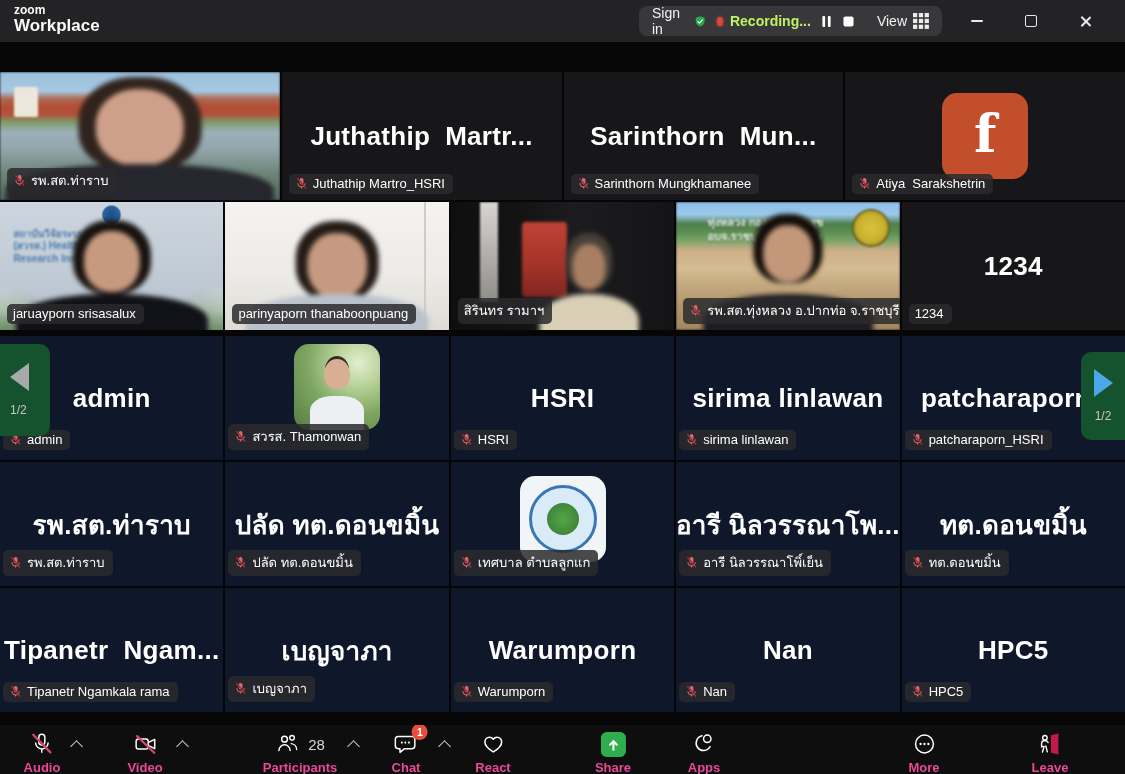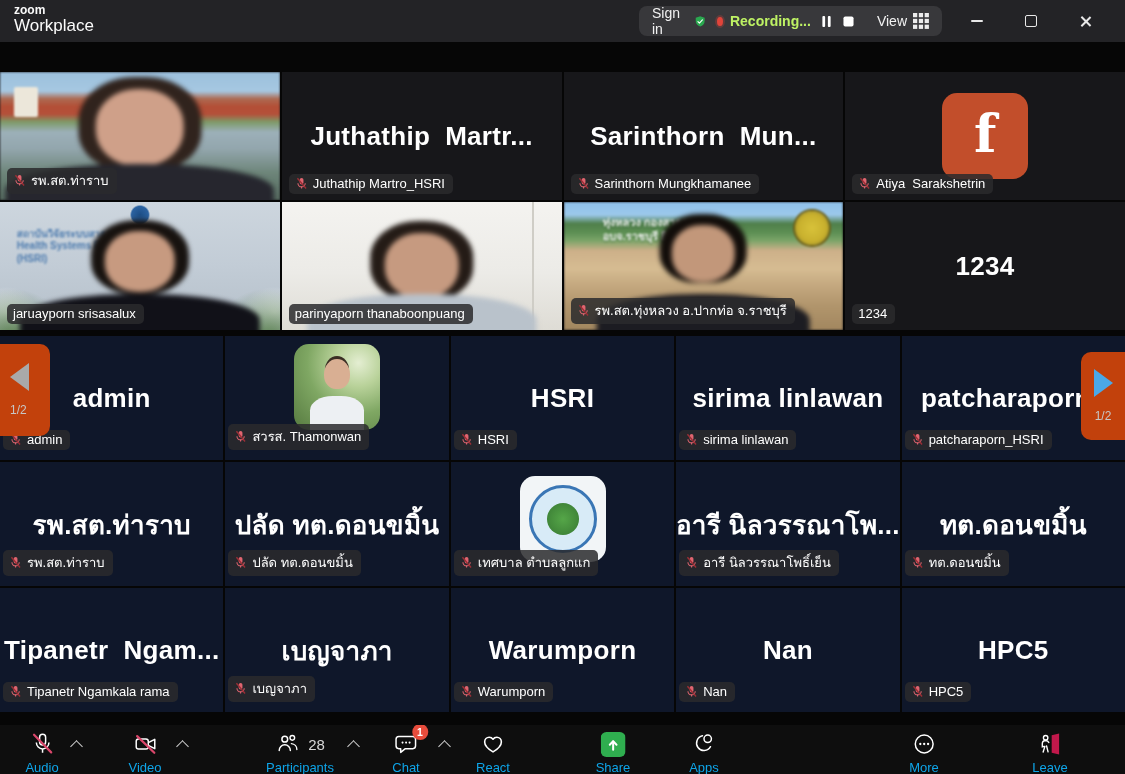--- a/index.html
+++ b/index.html
@@ -6,21 +6,21 @@
   body{
     width:1125px;height:774px;position:relative;overflow:hidden;
     background:#060606;color:#fff;
     font-family:"Liberation Sans","DejaVu Sans",sans-serif;
     -webkit-font-smoothing:antialiased;
   }
   
   .titlebar{position:absolute;top:0;left:0;width:1125px;height:42px;background:#232326;z-index:10;}
   .logo{position:absolute;left:14px;top:4px;line-height:1.05;}
   .logo .l1{font-size:12px;font-weight:600;color:#fafafa;}
-  .logo .l2{font-size:17px;font-weight:400;color:#fafafa;}
+  .logo .l2{font-size:17px;font-weight:700;color:#fafafa;}
   .pill{position:absolute;left:639px;top:6px;width:303px;height:30px;background:#38383b;border-radius:8px;
         display:flex;align-items:center;padding:0 13px;box-sizing:border-box;}
   .pill .signin{font-size:14px;color:#f2f2f2;cursor:default;}.pill .gap16{width:16px}.pill .gap22{width:22px}
   .recdot{width:9px;height:9px;border-radius:50%;background:#e0443a;box-shadow:0 0 0 2px rgba(224,68,58,.25);margin-right:7px;}
   .rectext{font-size:14px;color:#bef264;font-weight:bold;}
   .pillbtn{display:flex;align-items:center;justify-content:center;width:20px;height:20px;margin-left:9px;}
   .viewwrap{display:flex;align-items:center;margin-left:22px;}
   .viewwrap .vtext{font-size:14px;color:#f2f2f2;margin-right:6px;}
   .winctl{position:absolute;right:28px;top:0;height:42px;display:flex;align-items:center;gap:30px;}
   .wbtn{width:24px;height:24px;display:flex;align-items:center;justify-content:center;}
@@ -110,31 +110,31 @@
   .avatar.photo{top:8px;background:radial-gradient(circle at 75% 22%,#e4eed2 0%,#b9d29a 25%,#7fa763 55%,#55793f 100%);}
   .avatar.photo::before{content:"";position:absolute;left:50%;top:17%;transform:translateX(-50%);width:26px;height:30px;
     background:#d9af93;border-radius:50% 50% 45% 45%;box-shadow:0 -4px 0 -1px #3a2e24;}
   .avatar.photo::after{content:"";position:absolute;left:50%;bottom:0;transform:translateX(-50%);width:54px;height:34px;
     background:#edf0f3;border-radius:42% 42% 0 0;}
   .avatar.seal{top:14px;background:#f2f5f7;}
   .avatar.seal::before{content:"";position:absolute;inset:9px;border-radius:50%;border:3px solid #3a76b5;background:#d8ebf7;box-sizing:border-box;}
   .avatar.seal::after{content:"";position:absolute;inset:27px;border-radius:50%;background:radial-gradient(circle,#55a648 0%,#3f8438 75%,#2f6b2b 100%);}
 
   
-  .nav{position:absolute;background:#c2410c;z-index:5;display:flex;flex-direction:column;align-items:center;justify-content:center;}
+  .nav{position:absolute;background:#14532d;z-index:5;display:flex;flex-direction:column;align-items:center;justify-content:center;}
   .nav .pg{font-size:12px;color:#c7c7c7;margin-top:12px;}
   #navL{left:0;top:344px;width:50px;height:92px;border-radius:0 10px 10px 0;align-items:flex-start;padding-left:10px;box-sizing:border-box;}
   #navR{right:0;top:352px;width:44px;height:88px;border-radius:10px 0 0 10px;}
   .tri-l{width:0;height:0;border-top:14px solid transparent;border-bottom:14px solid transparent;border-right:19px solid #a9a9a9;}
   .tri-r{width:0;height:0;border-top:14px solid transparent;border-bottom:14px solid transparent;border-left:19px solid #4aa8e8;}
 
   
   .toolbar{position:absolute;left:0;bottom:0;width:1125px;height:49px;background:#0e0e0e;overflow:hidden;z-index:12;}
   .tb{position:absolute;top:6px;transform:translateX(-50%);display:flex;flex-direction:column;align-items:center;gap:3px;}
-  .tb .lbl{font-size:13px;color:#0ea5e9;white-space:nowrap;}
+  .tb .lbl{font-size:13px;color:#ec4899;white-space:nowrap;font-weight:bold;}
   .irow{display:flex;align-items:center;gap:7px;height:26px;}
   .cnt{font-size:15px;color:#d6d6d6;}
   .iconwrap{position:relative;display:flex;}
   .badge{position:absolute;top:-7px;right:-9px;min-width:16px;height:16px;border-radius:8px;background:#e74c3c;
     color:#fff;font-size:10.5px;font-weight:700;display:flex;align-items:center;justify-content:center;padding:0 2px;box-sizing:border-box;}
   .caret{position:absolute;width:8px;height:8px;border-left:1.8px solid #cfcfcf;border-top:1.8px solid #cfcfcf;transform:rotate(45deg);top:17px;}
   .miclbl{flex:0 0 auto;}
 </style>
 </head>
 <body>
@@ -331,20 +331,31 @@
     <div class="art"></div>
     <div class="person">
         <span class="head"></span>
         <span class="face"></span>
         <span class="body"></span>
       </div>
     <div class="label">
       <span>parinyaporn thanaboonpuang</span>
     </div>
   </div>
+  <div class="tile t-dark">
+    <div class="art"></div>
+    <div class="person">
+        <span class="head"></span>
+        <span class="face"></span>
+        <span class="body"></span>
+      </div>
+    <div class="label">
+      <span>สิรินทร รามาฯ</span>
+    </div>
+  </div>
   <div class="tile t-outdoor">
     <div class="art"></div>
     <div class="bg-text">ทุ่งหลวง กองสาธารณสุข อบจ.ราชบุรี ยินดีต้อนรับ</div>
     <div class="person">
         <span class="head"></span>
         <span class="face"></span>
         <span class="body"></span>
       </div>
     <div class="label">
       <svg class="miclbl" width="13" height="13">
@@ -436,21 +447,21 @@
         </svg>
       <span>เทศบาล ตำบลลูกแก</span>
     </div>
   </div>
   <div class="tile">
     <div class="big-name">อารี นิลวรรณาโพ...</div>
     <div class="label">
       <svg class="miclbl" width="13" height="13">
           <use href="#micMuted"></use>
         </svg>
-      <span>อารี นิลวรรณาโพธิ์เย็น</span>
+      <span>อารี นิลวรรณาโพิ์เย็น</span>
     </div>
   </div>
   <div class="tile">
     <div class="big-name">ทต.ดอนขมิ้น</div>
     <div class="label">
       <svg class="miclbl" width="13" height="13">
           <use href="#micMuted"></use>
         </svg>
       <span>ทต.ดอนขมิ้น</span>
     </div>

